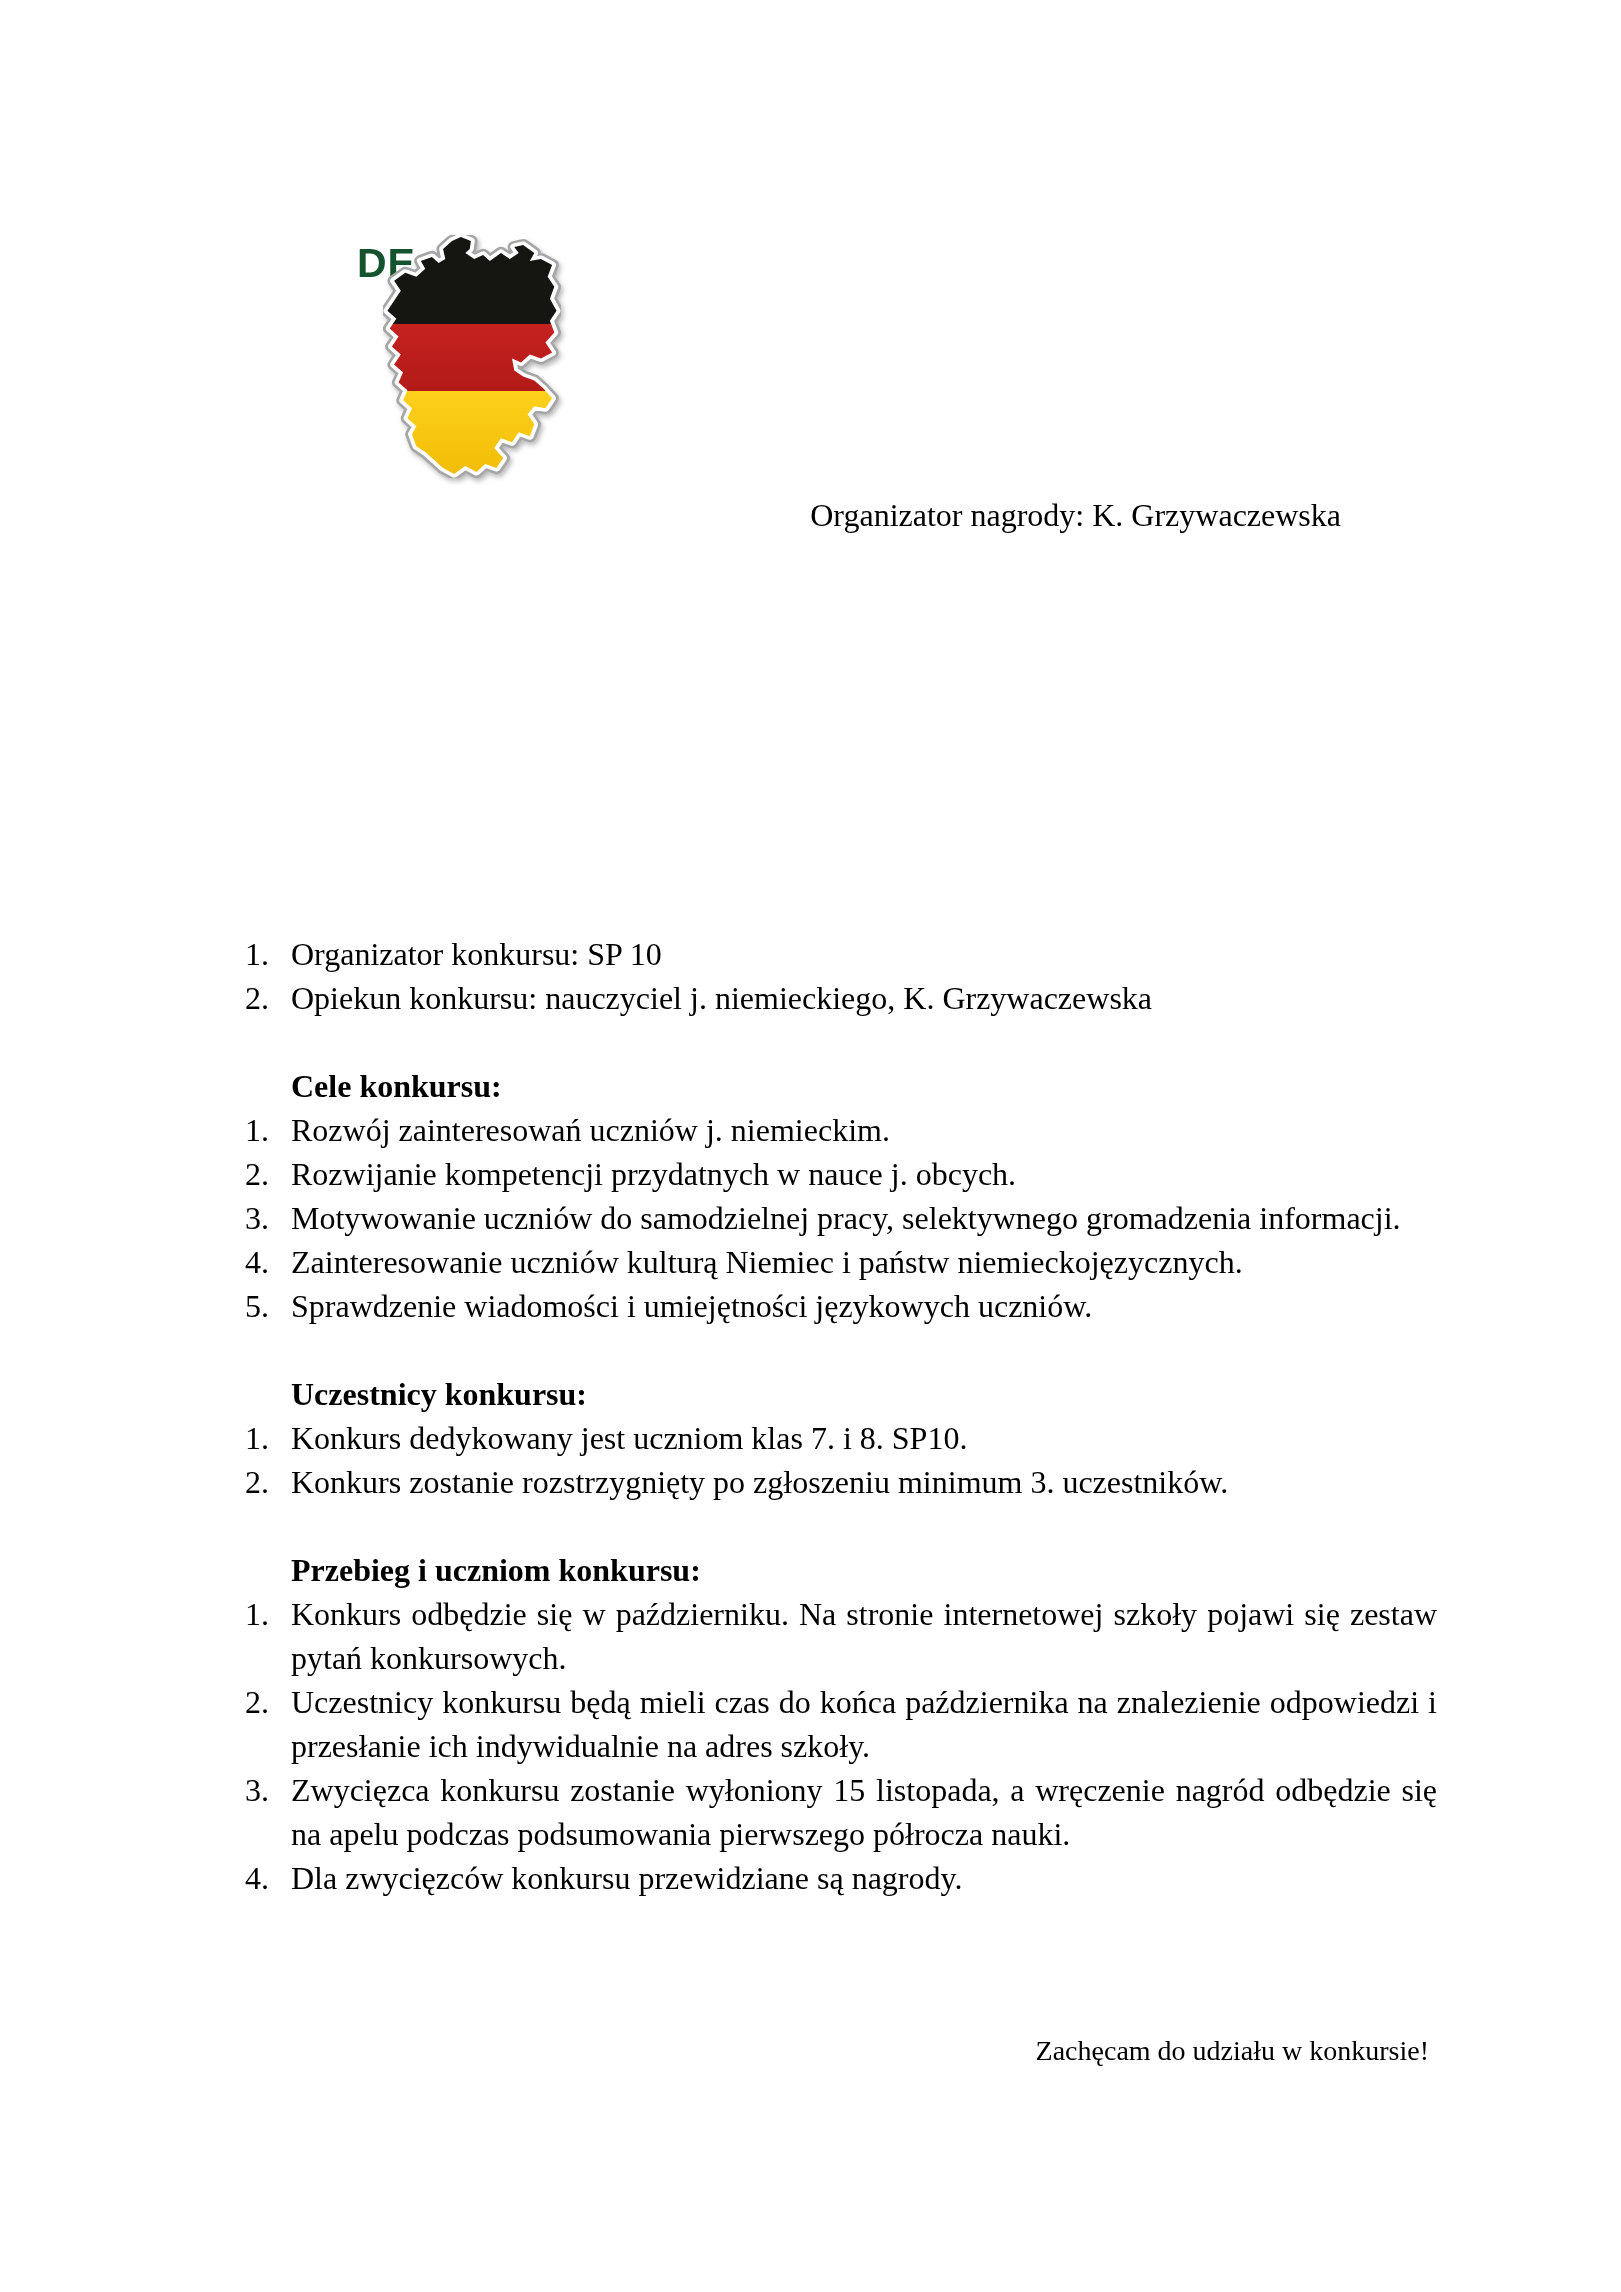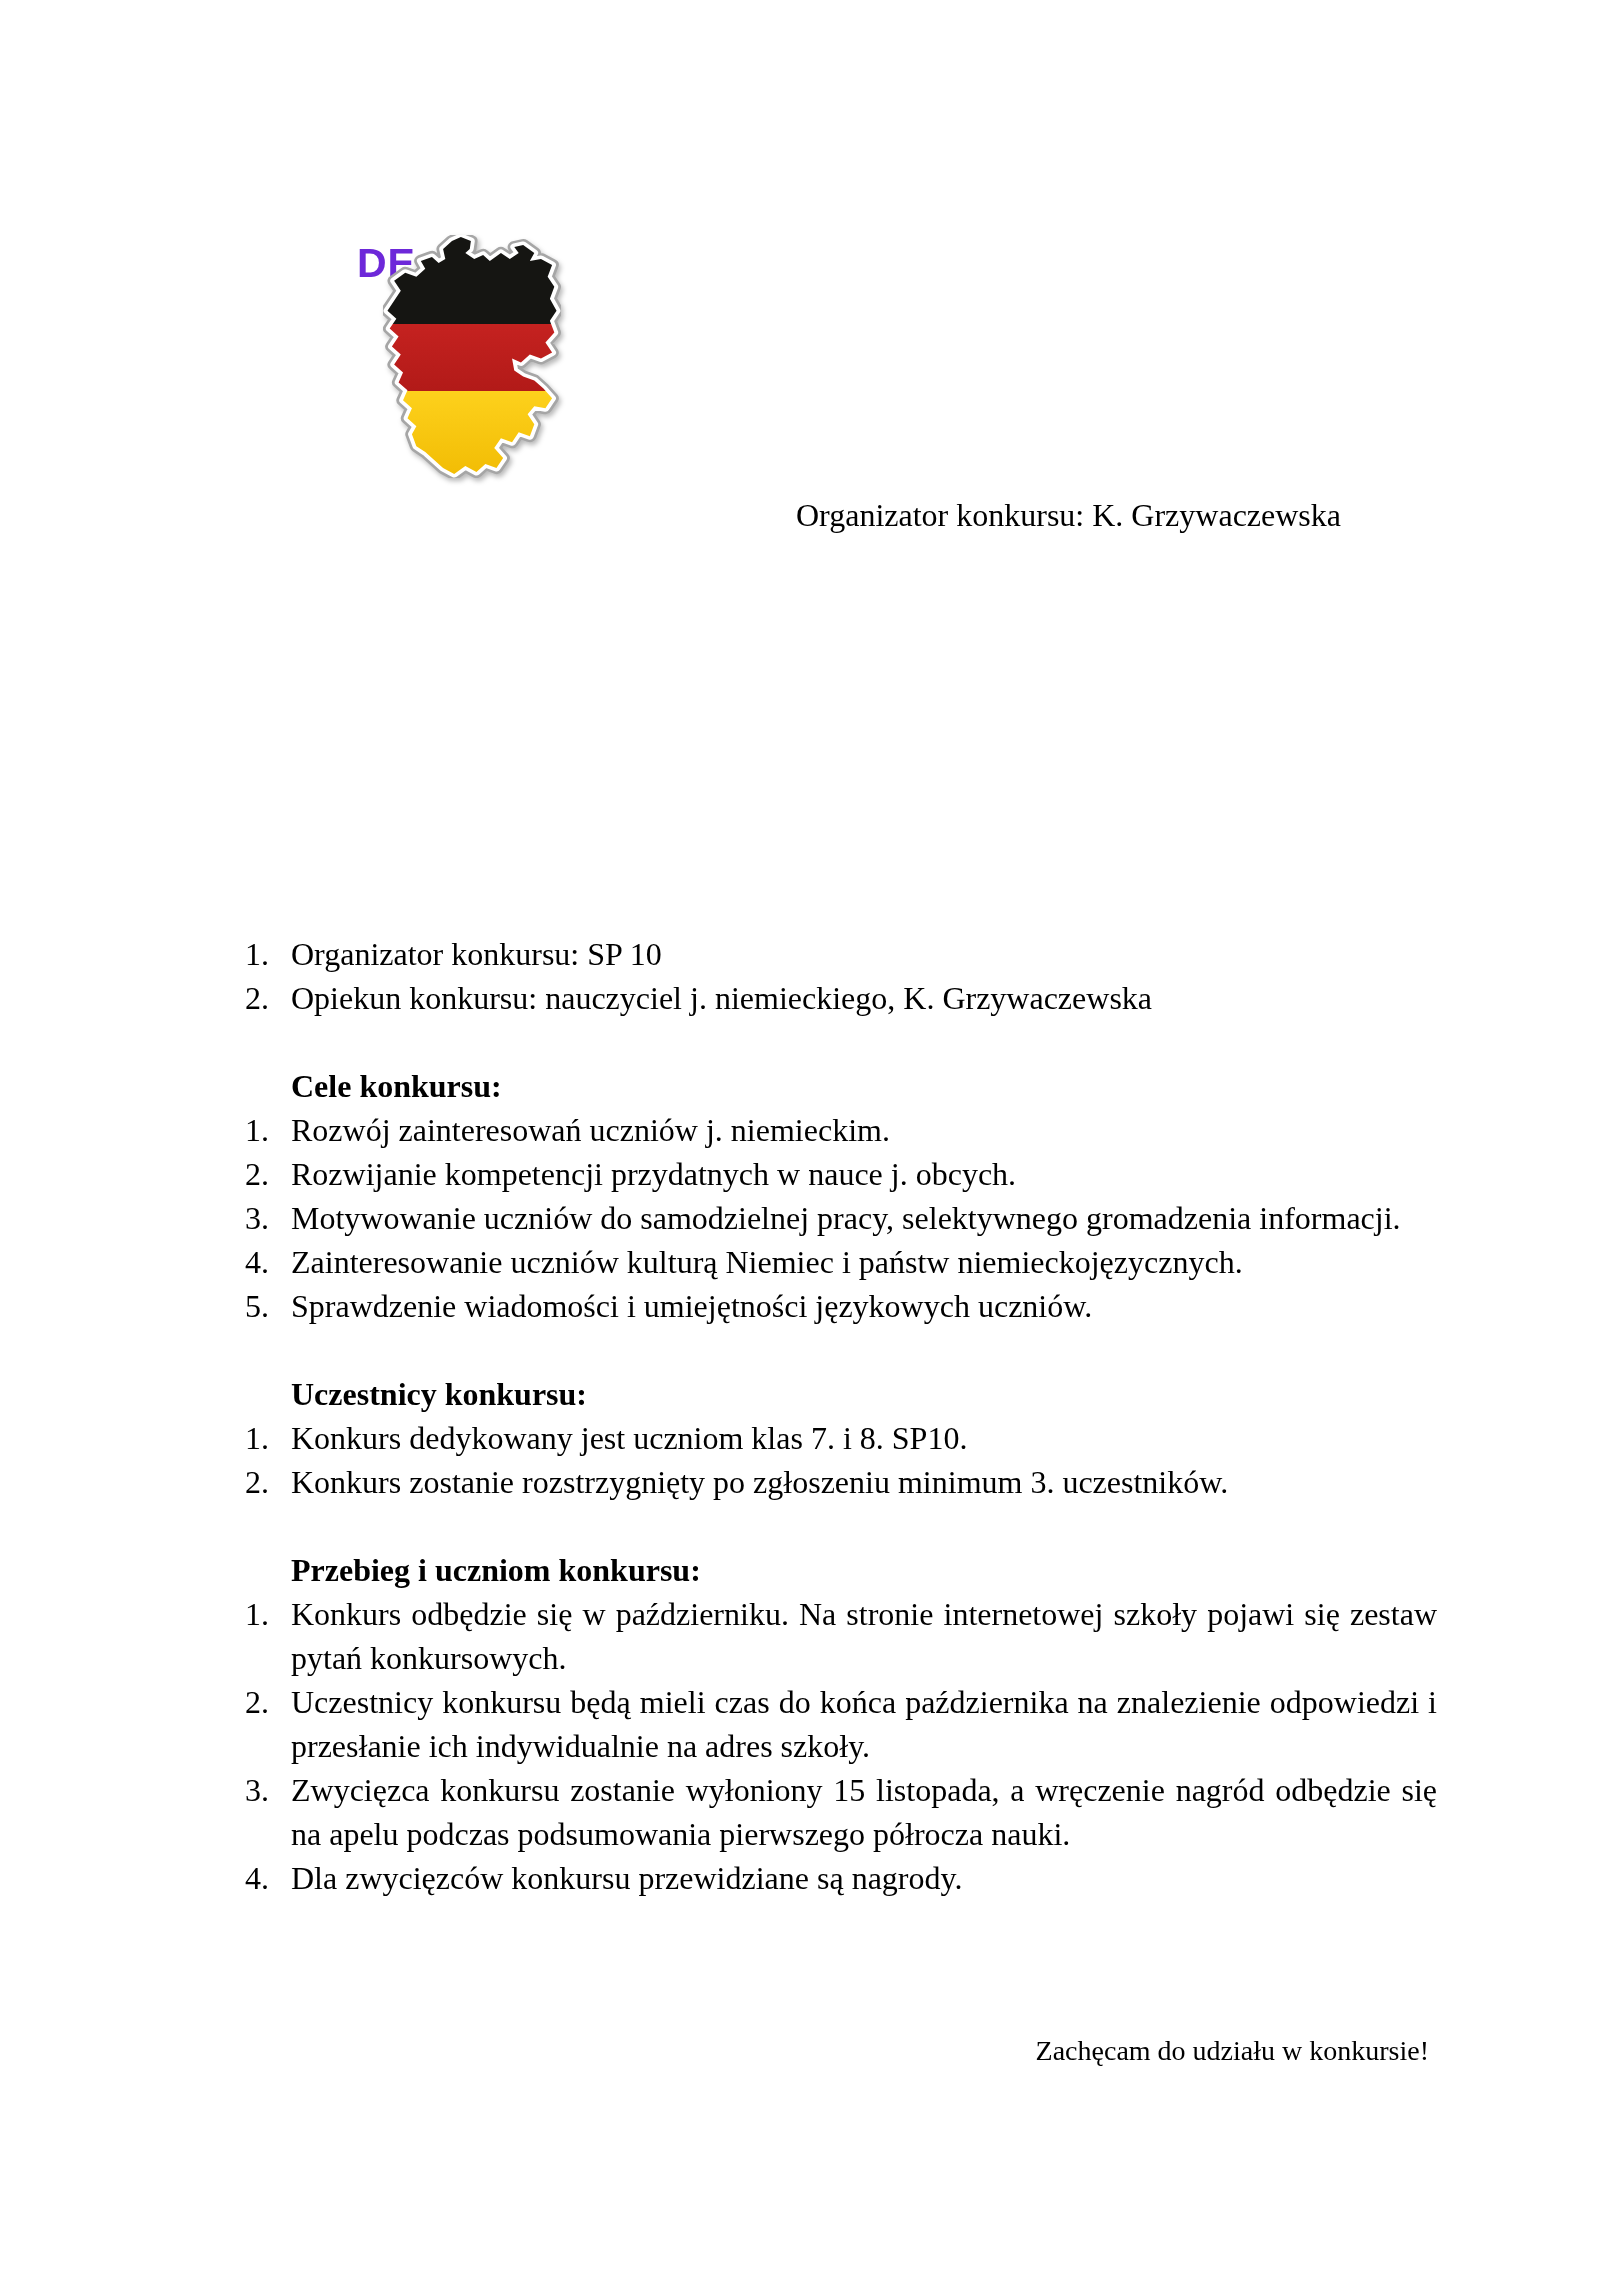--- a/index.html
+++ b/index.html
@@ -22,21 +22,21 @@
     height: 247px;
   }
   .logo .de-label {
     position: absolute;
     left: 3.9px;
     top: 7.8px;
     font-family: "Liberation Sans", "DejaVu Sans", sans-serif;
     font-weight: bold;
     font-size: 41px;
     letter-spacing: 1px;
-    color: #6d28d9;
+    color: #14532d;
     line-height: 1;
   }
   .logo svg {
     position: absolute;
     right: 0;
     top: 0;
     filter: drop-shadow(2.9px 3.9px 2.9px rgba(0,0,0,0.28));
   }
 
   
@@ -118,21 +118,21 @@
         </linearGradient>
       </defs>
       <g stroke-linejoin="round" stroke-linecap="round">
         <path fill="none" stroke-width="12" d="M78,6 L86,2 L95,6 L94,14 L90,18 L98,24 L106,20 L112,26 L122,18 L130,24 L138,18 L134,12 L142,10 L152,18 L148,26 L158,24 L168,30 L164,42 L170,52 L166,64 L172,76 L166,86 L170,98 L162,108 L168,118 L158,124 L148,120 L140,128 L132,124 L134,136 L142,142 L152,146 L160,154 L168,164 L162,174 L152,172 L146,180 L152,190 L148,202 L138,198 L132,208 L122,204 L116,214 L124,224 L118,234 L108,230 L100,238 L90,232 L80,240 L70,234 L62,226 L54,218 L46,212 L42,200 L46,192 L38,184 L42,174 L34,166 L38,156 L30,148 L34,138 L26,130 L32,120 L24,112 L30,102 L22,94 L28,84 L20,76 L26,66 L32,56 L26,46 L36,38 L46,42 L54,34 L50,26 L60,22 L66,28 L72,24 L70,14 Z" stroke="#a6a6a6"></path>
         <path fill="none" stroke="#ffffff" stroke-width="7" d="M78,6 L86,2 L95,6 L94,14 L90,18 L98,24 L106,20 L112,26 L122,18 L130,24 L138,18 L134,12 L142,10 L152,18 L148,26 L158,24 L168,30 L164,42 L170,52 L166,64 L172,76 L166,86 L170,98 L162,108 L168,118 L158,124 L148,120 L140,128 L132,124 L134,136 L142,142 L152,146 L160,154 L168,164 L162,174 L152,172 L146,180 L152,190 L148,202 L138,198 L132,208 L122,204 L116,214 L124,224 L118,234 L108,230 L100,238 L90,232 L80,240 L70,234 L62,226 L54,218 L46,212 L42,200 L46,192 L38,184 L42,174 L34,166 L38,156 L30,148 L34,138 L26,130 L32,120 L24,112 L30,102 L22,94 L28,84 L20,76 L26,66 L32,56 L26,46 L36,38 L46,42 L54,34 L50,26 L60,22 L66,28 L72,24 L70,14 Z"></path>
         <path fill="url(#deflag)" stroke="none" d="M78,6 L86,2 L95,6 L94,14 L90,18 L98,24 L106,20 L112,26 L122,18 L130,24 L138,18 L134,12 L142,10 L152,18 L148,26 L158,24 L168,30 L164,42 L170,52 L166,64 L172,76 L166,86 L170,98 L162,108 L168,118 L158,124 L148,120 L140,128 L132,124 L134,136 L142,142 L152,146 L160,154 L168,164 L162,174 L152,172 L146,180 L152,190 L148,202 L138,198 L132,208 L122,204 L116,214 L124,224 L118,234 L108,230 L100,238 L90,232 L80,240 L70,234 L62,226 L54,218 L46,212 L42,200 L46,192 L38,184 L42,174 L34,166 L38,156 L30,148 L34,138 L26,130 L32,120 L24,112 L30,102 L22,94 L28,84 L20,76 L26,66 L32,56 L26,46 L36,38 L46,42 L54,34 L50,26 L60,22 L66,28 L72,24 L70,14 Z"></path>
       </g>
     </svg>
   </div>
 
-  <div class="organizer-line">Organizator konkursu: K. Grzywaczewska</div>
+  <div class="organizer-line">Organizator nagrody: K. Grzywaczewska</div>
 
 
   <div class="content">
 
     <ol class="doc-list">
       <li>Organizator konkursu: SP 10</li>
       <li>Opiekun konkursu: nauczyciel j. niemieckiego, K. Grzywaczewska</li>
     </ol>
 
     <div class="section-heading">Cele konkursu:</div>

